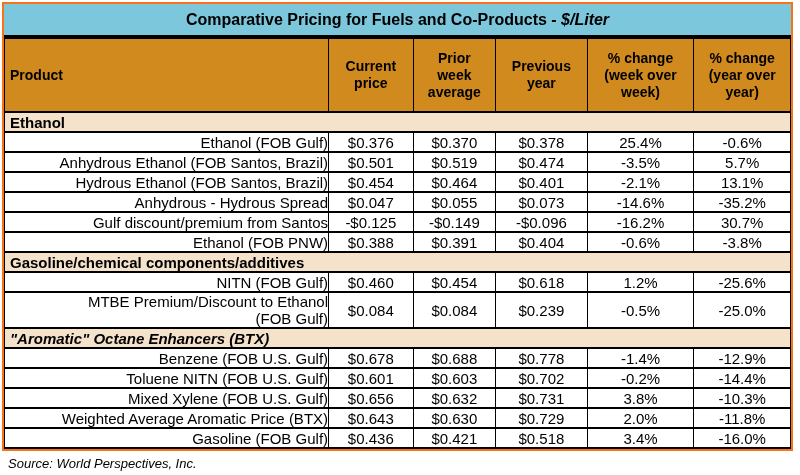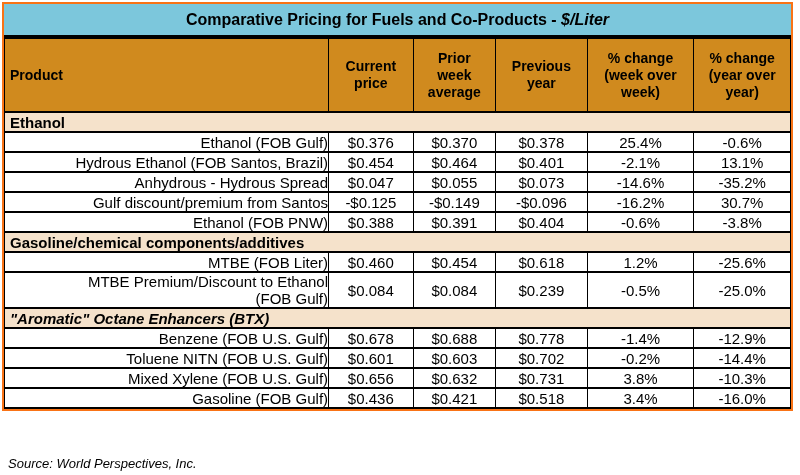--- a/index.html
+++ b/index.html
@@ -129,20 +129,28 @@
         </tr>
         <tr class="data-row">
           <td class="cell-product">Ethanol (FOB Gulf)</td>
           <td class="cell-value">$0.376</td>
           <td class="cell-value">$0.370</td>
           <td class="cell-value">$0.378</td>
           <td class="cell-value">25.4%</td>
           <td class="cell-value">-0.6%</td>
         </tr>
         <tr class="data-row">
+          <td class="cell-product">Anhydrous Ethanol (FOB Santos, Brazil)</td>
+          <td class="cell-value">$0.501</td>
+          <td class="cell-value">$0.519</td>
+          <td class="cell-value">$0.474</td>
+          <td class="cell-value">-3.5%</td>
+          <td class="cell-value">5.7%</td>
+        </tr>
+        <tr class="data-row">
           <td class="cell-product">Hydrous Ethanol (FOB Santos, Brazil)</td>
           <td class="cell-value">$0.454</td>
           <td class="cell-value">$0.464</td>
           <td class="cell-value">$0.401</td>
           <td class="cell-value">-2.1%</td>
           <td class="cell-value">13.1%</td>
         </tr>
         <tr class="data-row">
           <td class="cell-product">Anhydrous - Hydrous Spread</td>
           <td class="cell-value">$0.047</td>
@@ -164,21 +172,21 @@
           <td class="cell-value">$0.388</td>
           <td class="cell-value">$0.391</td>
           <td class="cell-value">$0.404</td>
           <td class="cell-value">-0.6%</td>
           <td class="cell-value">-3.8%</td>
         </tr>
         <tr class="section-row">
           <td colspan="6">Gasoline/chemical components/additives</td>
         </tr>
         <tr class="data-row">
-          <td class="cell-product">MTBE (FOB Liter)</td>
+          <td class="cell-product">NITN (FOB Gulf)</td>
           <td class="cell-value">$0.460</td>
           <td class="cell-value">$0.454</td>
           <td class="cell-value">$0.618</td>
           <td class="cell-value">1.2%</td>
           <td class="cell-value">-25.6%</td>
         </tr>
         <tr class="data-row">
           <td class="cell-product">MTBE Premium/Discount to Ethanol
 (FOB Gulf)</td>
           <td class="cell-value">$0.084</td>
@@ -208,20 +216,28 @@
         </tr>
         <tr class="data-row">
           <td class="cell-product">Mixed Xylene (FOB U.S. Gulf)</td>
           <td class="cell-value">$0.656</td>
           <td class="cell-value">$0.632</td>
           <td class="cell-value">$0.731</td>
           <td class="cell-value">3.8%</td>
           <td class="cell-value">-10.3%</td>
         </tr>
         <tr class="data-row">
+          <td class="cell-product">Weighted Average Aromatic Price (BTX)</td>
+          <td class="cell-value">$0.643</td>
+          <td class="cell-value">$0.630</td>
+          <td class="cell-value">$0.729</td>
+          <td class="cell-value">2.0%</td>
+          <td class="cell-value">-11.8%</td>
+        </tr>
+        <tr class="data-row">
           <td class="cell-product">Gasoline (FOB Gulf)</td>
           <td class="cell-value">$0.436</td>
           <td class="cell-value">$0.421</td>
           <td class="cell-value">$0.518</td>
           <td class="cell-value">3.4%</td>
           <td class="cell-value">-16.0%</td>
         </tr>
       </tbody>
   </table>
 </div>

